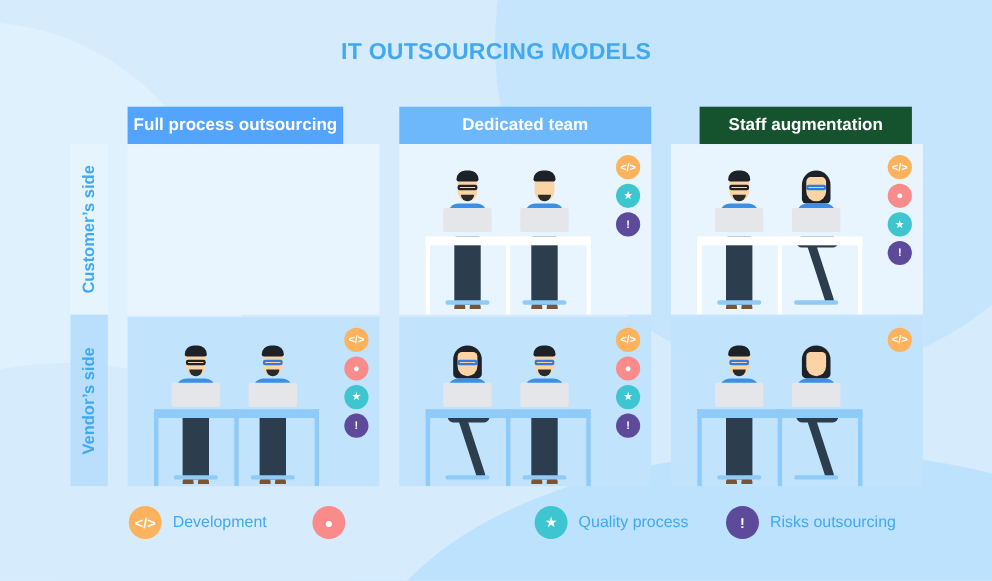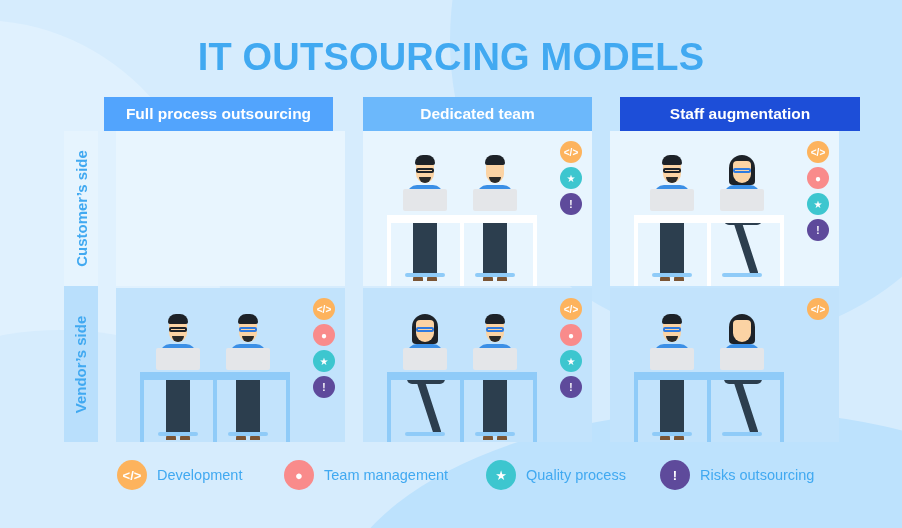--- a/index.html
+++ b/index.html
@@ -10,30 +10,30 @@
     font-family: "Liberation Sans", "DejaVu Sans", sans-serif;
   }
   .bg-blob { position: absolute; border-radius: 50%; }
   .blob1 { left: 450px; top: -260px; width: 560px; height: 600px; background: #c5e5fd; }
   .blob2 { left: -260px; top: 20px; width: 480px; height: 520px; background: #e0f1fe; }
   .blob3 { left: 330px; top: 410px; width: 800px; height: 420px; background: #bde2fd; }
   .blob4 { left: -200px; top: 330px; width: 520px; height: 420px; background: #d6ecfd; }
 
   .title {
     position: absolute; left: 0; top: 36px; width: 902px; text-align: center;
-    font-size: 38px; font-weight: bold; color: #41a9f1; letter-spacing: 0.2px;
+    font-size: 21px; font-weight: bold; color: #41a9f1; letter-spacing: 0.2px;
   }
 
   .col-header {
     position: absolute; top: 97px; height: 34px; color: #fff;
     font-size: 15.5px; font-weight: bold; text-align: center; line-height: 34px;
   }
-  .h1 { left: 104px; width: 229px; background: #52a4fd; }
+  .h1 { left: 116px; width: 196px; background: #52a4fd; }
   .h2 { left: 363px; width: 229px; background: #6cb8fb; text-align: center; }
-  .h3 { left: 620px; width: 240px; background: #1d4ed8; }
+  .h3 { left: 636px; width: 193px; background: #14532d; }
 
   .row-label {
     position: absolute; left: 64px; width: 34px;
     display: flex; align-items: center; justify-content: center;
   }
   .row-label span {
     transform: rotate(-90deg); white-space: nowrap;
     font-size: 15px; font-weight: bold; color: #41a9f1;
   }
   .rl-cust { top: 131px; height: 155px; background: #e6f4fe; }
@@ -289,21 +289,20 @@
   </div>
 </div>
 
 <div class="legend">
   <div class="legend-item" style="left:1px;">
     <div class="ic ic-dev">&lt;/&gt;</div>
     <span class="legend-label">Development</span>
   </div>
   <div class="legend-item" style="left:168px;">
     <div class="ic ic-team">●</div>
-    <span class="legend-label">Team management</span>
   </div>
   <div class="legend-item" style="left:370px;">
     <div class="ic ic-qc">★</div>
     <span class="legend-label">Quality process</span>
   </div>
   <div class="legend-item" style="left:544px;">
     <div class="ic ic-risk">!</div>
     <span class="legend-label">Risks outsourcing</span>
   </div>
 </div>

